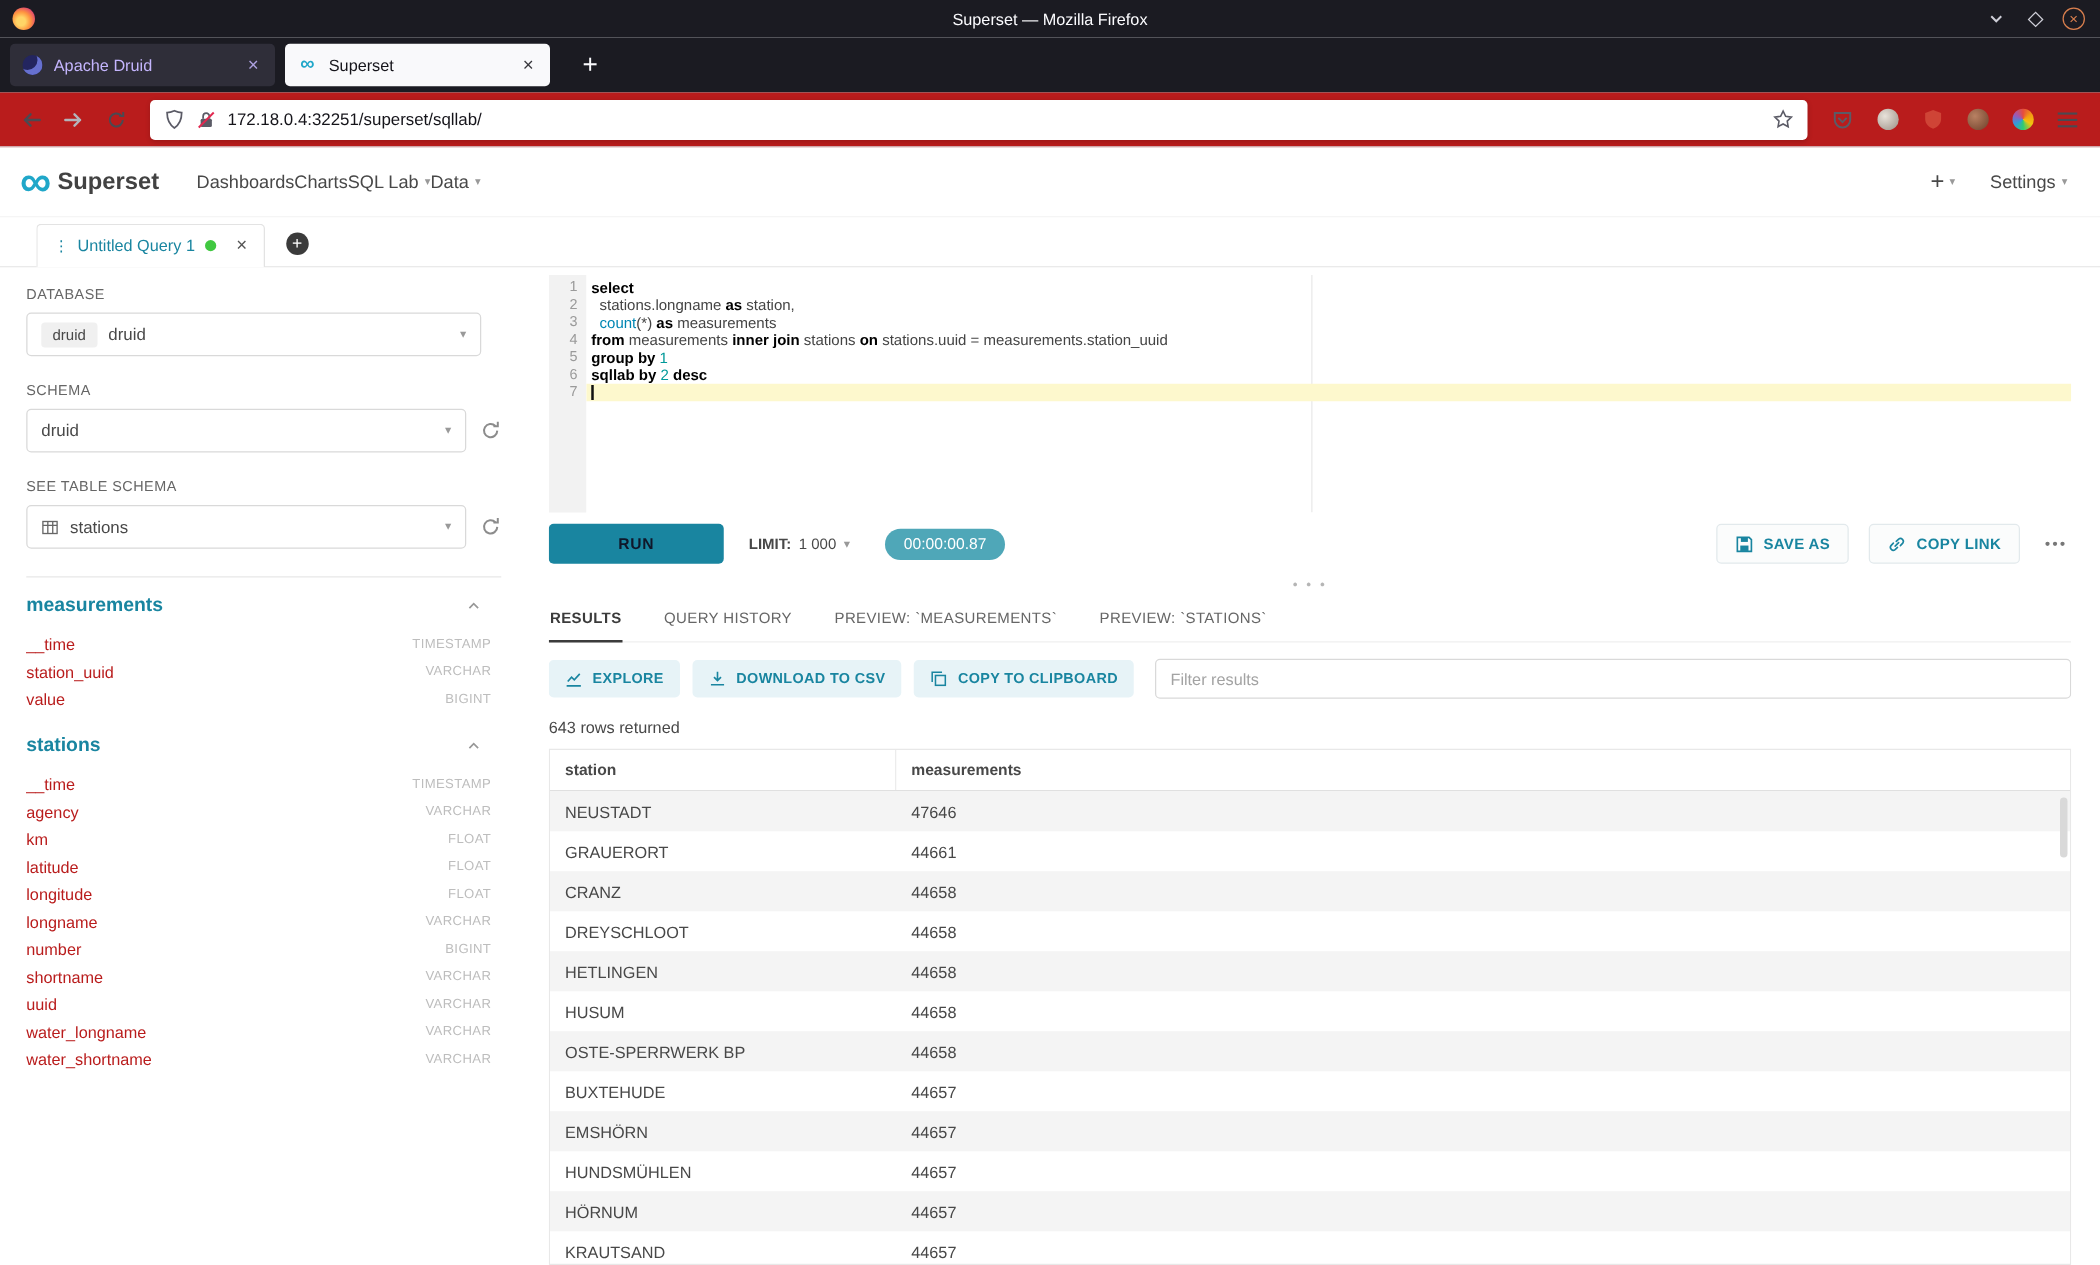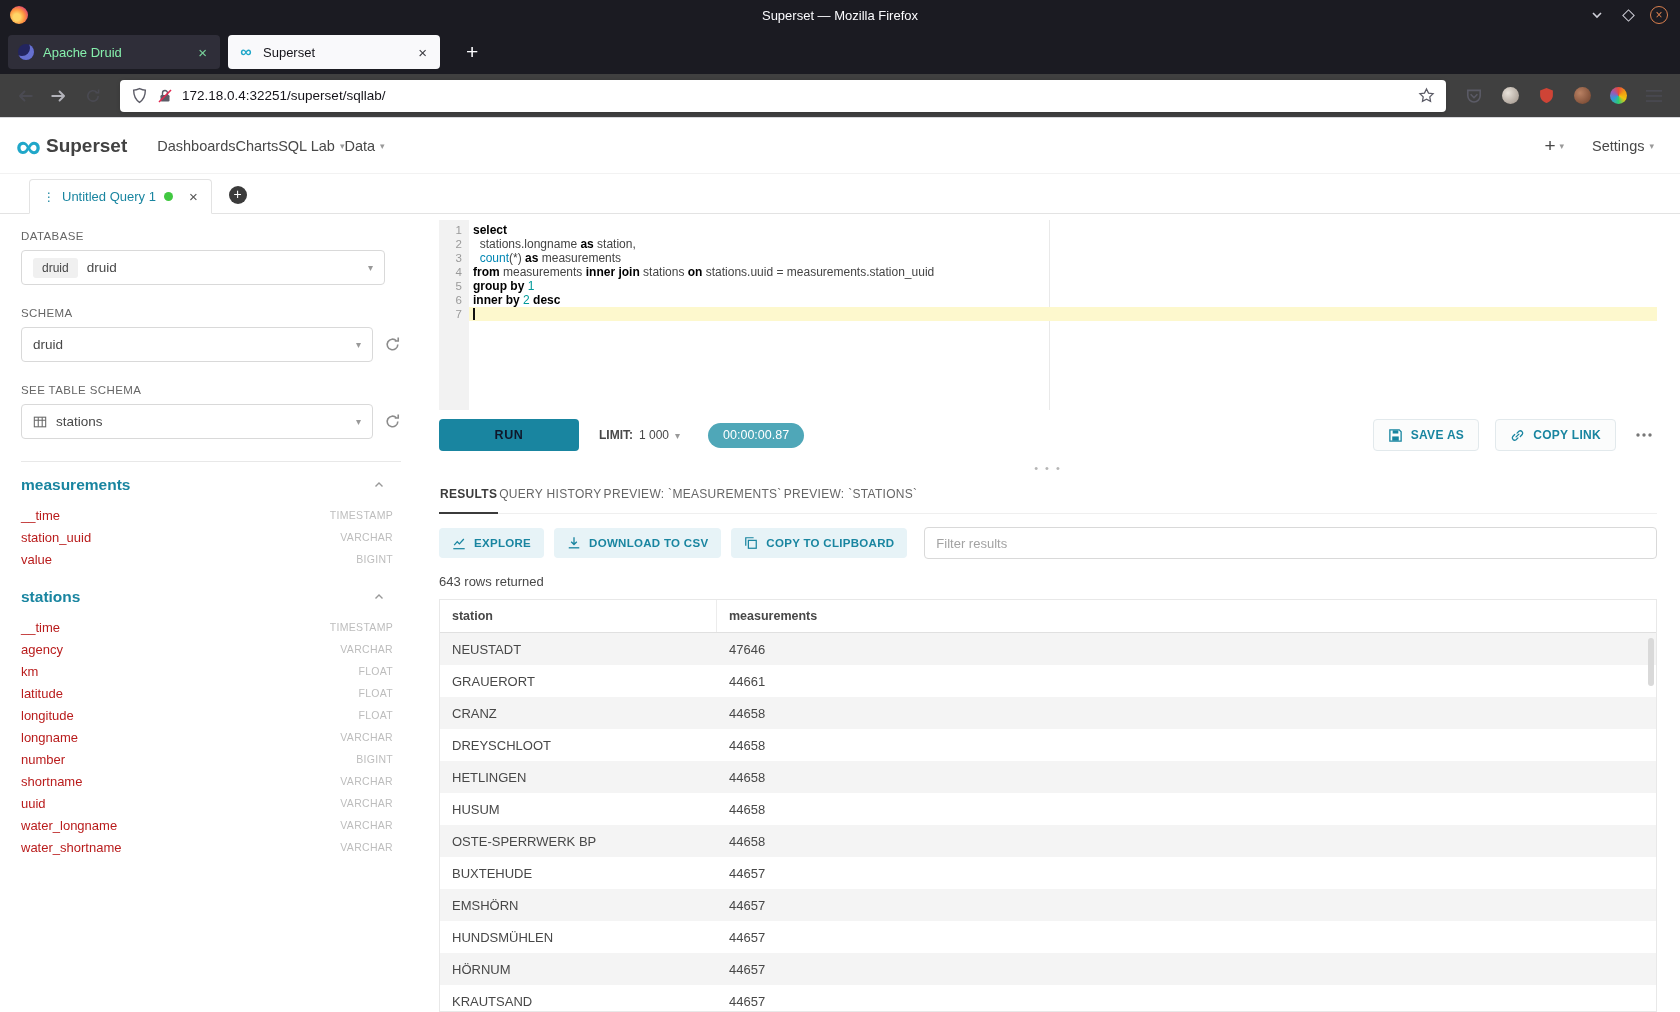--- a/index.html
+++ b/index.html
@@ -12,31 +12,31 @@
     background:radial-gradient(circle at 38% 62%,#ffd567 0 22%,#ff9640 48%,#e0436f 78%,#b5007f 100%)}
   .win-title{position:absolute;left:0;right:0;text-align:center;color:#fbfbfe;font-size:13px}
   .win-controls{margin-left:auto;display:flex;align-items:center;gap:13px;padding-right:12px;z-index:1}
   .wc{width:18px;height:18px;display:flex;align-items:center;justify-content:center;color:#cfcfd8}
   .wc-diamond{width:9px;height:9px;border:1.4px solid #cfcfd8;transform:rotate(45deg)}
   .wc.close{border:1.4px solid #d97f4e;border-radius:50%;color:#d97f4e;font-size:12px;line-height:1}
 
   
   .tabstrip{height:44px;background:#1b1b22;display:flex;align-items:center;padding:0 8px;flex:none}
   .btab{width:212px;height:34px;border-radius:4px;display:flex;align-items:center;padding:0 10px;margin-right:8px;
-    background:#2f2e39;color:#86efac;font-size:13px;cursor:default}
+    background:#2f2e39;color:#c4b5fd;font-size:13px;cursor:default}
   .btab.active{background:#f9f9fb;color:#15141a}
   .btab-title{flex:1;white-space:nowrap;overflow:hidden}
   .btab-close{font-size:15px;opacity:.85;padding:0 3px}
   .favicon{width:16px;height:16px;margin-right:9px;flex:none}
   .druid-favicon{border-radius:50%;background:#23255f;box-shadow:inset -4px -4px 0 0 #6670cf}
   .ss-favicon{color:#20a7c9;font-weight:bold;font-size:16px;line-height:16px;text-align:center}
   .newtab-btn{color:#fbfbfe;font-size:21px;font-weight:300;margin-left:12px;padding:0 6px}
 
   
-  .urlbar{height:44px;background:#404040;display:flex;align-items:center;padding:0 10px;gap:4px;
+  .urlbar{height:44px;background:#b91c1c;display:flex;align-items:center;padding:0 10px;gap:4px;
     border-bottom:1px solid #d7d7db;flex:none}
   .navbtn{width:30px;height:30px;display:flex;align-items:center;justify-content:center;border-radius:4px}
   .urlfield{flex:1;height:32px;background:#fff;border-radius:4px;box-shadow:0 1px 4px rgba(0,0,0,.16);
     display:flex;align-items:center;padding:0 11px;gap:9px;margin:0 8px}
   .url-text{flex:1;color:#15141a;font-size:13.5px}
   .tbicon{width:22px;height:22px;display:flex;align-items:center;justify-content:center;margin:0 5px}
   .avatar1{width:17px;height:17px;border-radius:50%;background:radial-gradient(circle at 35% 35%,#e8e2da,#9b8f85)}
   .avatar2{width:17px;height:17px;border-radius:50%;background:radial-gradient(circle at 35% 35%,#b98163,#6d3f2a)}
   .pinwheel{width:17px;height:17px;border-radius:50%;
     background:conic-gradient(#e74c3c,#f39c12,#f1c40f,#2ecc71,#3498db,#9b59b6,#e74c3c)}
@@ -107,21 +107,21 @@
   .timer{margin-left:28px;background:var(--timer-badge,#4fa7b8);color:#fff;border-radius:13px;height:25px;
     display:flex;align-items:center;padding:0 15px;font-size:12.5px}
   .flex-spacer{flex:1}
   .ghost-btn{height:32px;display:flex;align-items:center;gap:8px;background:#fbfcfc;border:1px solid #e2e9ec;
     border-radius:4px;color:var(--accent-dark,#1985a0);font-size:12px;font-weight:700;padding:0 14px;margin-left:16px;letter-spacing:.3px}
   .more-btn{margin-left:15px;display:flex;padding:4px}
 
   .split-handle{height:16px;display:flex;align-items:center;justify-content:center;flex:none;color:#b5b5b5;
     font-size:11px;letter-spacing:2px;line-height:1}
 
-  .south-tabs{display:flex;border-bottom:1px solid #efefef;flex:none}
+  .south-tabs{display:flex;gap:32px;border-bottom:1px solid #efefef;flex:none}
   .s-tab{font-size:12px;color:#666;padding:11px 1px;letter-spacing:.3px}
   .s-tab.active{color:#3b3b3b;font-weight:700;border-bottom:2px solid #3b3b3b;margin-bottom:-1px}
 
   .actions-row{display:flex;align-items:center;margin-top:13px;flex:none}
   .act-btn{height:30px;display:flex;align-items:center;gap:8px;background:#e7f3f7;border:none;border-radius:4px;
     color:var(--accent-dark,#1985a0);font-size:11.5px;font-weight:700;letter-spacing:.3px;padding:0 13px;margin-right:10px}
   .filter-input{flex:1;height:32px;border:1px solid #d9d9d9;border-radius:4px;padding:0 11px;font-size:13px;color:#484848;margin-left:7px;outline:none}
   .filter-input::placeholder{color:#a3a3a3}
 
   .rowcount{font-size:13px;color:#484848;margin:15px 0 10px;flex:none}
@@ -419,21 +419,21 @@
             <div class="gut-num">6</div>
             <div class="gut-num">7</div>
           </div>
         <div class="code" id="code">
             <div class="print-margin"></div>
             <div class="code-line"><span class="tk-kw">select</span></div>
             <div class="code-line"><span class="tk-id">  stations.longname </span><span class="tk-kw">as</span><span class="tk-id"> station,</span></div>
             <div class="code-line"><span class="tk-id">  </span><span class="tk-fn">count</span><span class="tk-id">(</span><span class="tk-op">*</span><span class="tk-id">) </span><span class="tk-kw">as</span><span class="tk-id"> measurements</span></div>
             <div class="code-line"><span class="tk-kw">from</span><span class="tk-id"> measurements </span><span class="tk-kw">inner join</span><span class="tk-id"> stations </span><span class="tk-kw">on</span><span class="tk-id"> stations.uuid = measurements.station_uuid</span></div>
             <div class="code-line"><span class="tk-kw">group by</span><span class="tk-id"> </span><span class="tk-num">1</span></div>
-            <div class="code-line"><span class="tk-kw">inner by</span><span class="tk-id"> </span><span class="tk-num">2</span><span class="tk-id"> </span><span class="tk-kw">desc</span></div>
+            <div class="code-line"><span class="tk-kw">sqllab by</span><span class="tk-id"> </span><span class="tk-num">2</span><span class="tk-id"> </span><span class="tk-kw">desc</span></div>
             <div class="code-line active-line"><span class="cursor"></span></div>
           </div>
       </div>
 
       <div class="run-toolbar">
         <button class="run-btn">RUN</button>
         <span class="limit">
           <span class="limit-label">LIMIT:</span>
           <span>1 000</span>
           <span class="caret">▾</span>

